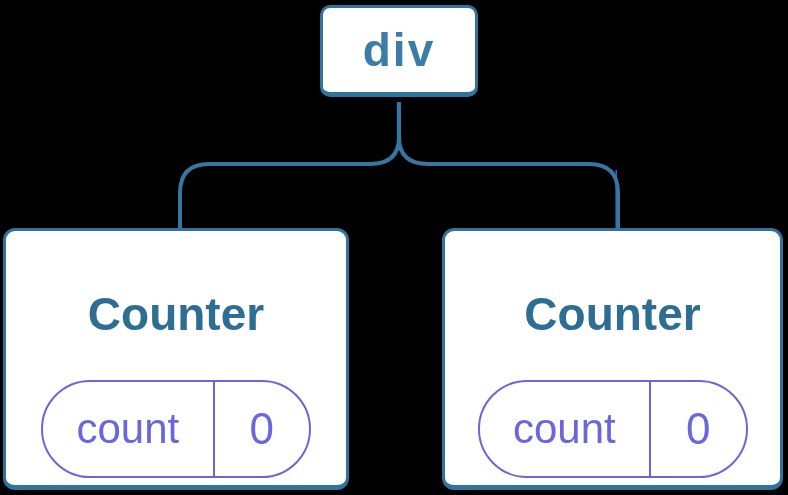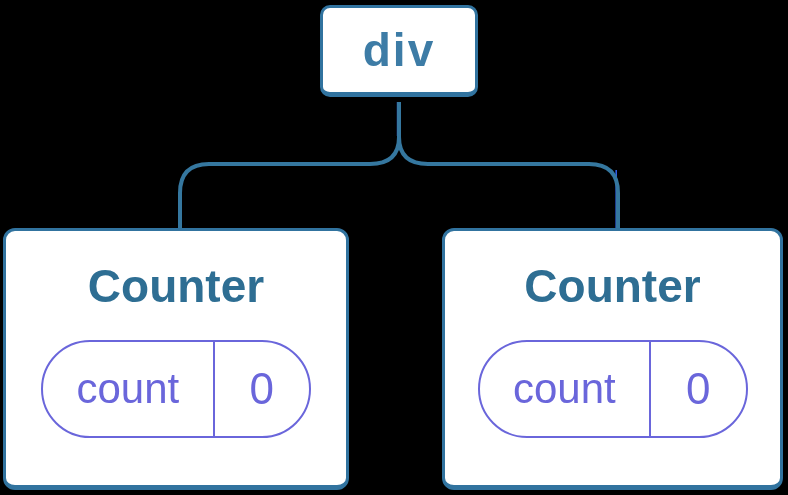--- a/index.html
+++ b/index.html
@@ -57,29 +57,29 @@
     top: 228px;
     width: 346px; height: 262px;
     border-radius: 12px;
     display: flex;
     flex-direction: column;
     align-items: center;
   }
   .component-box.left  { left: 3px; }
   .component-box.right { left: 442px; width: 341px; }
   .component-title {
-    margin-top: 30px;
+    margin-top: 58px;
     font-size: 46px;
     font-weight: 600;
     line-height: 1.1;
     color: var(--component-text, #2e6e93);
     text-align: center;
   }
   .state-pill {
-    margin-top: 28px;
+    margin-top: 40px;
     width: 270px; height: 98px;
     box-sizing: border-box;
     border: 2.5px solid var(--state-accent, #6a66db);
     border-radius: 49px;
     display: flex;
     overflow: hidden;
     color: var(--state-accent, #6a66db);
     background: var(--box-fill, #fff);
   }
   .state-key {

